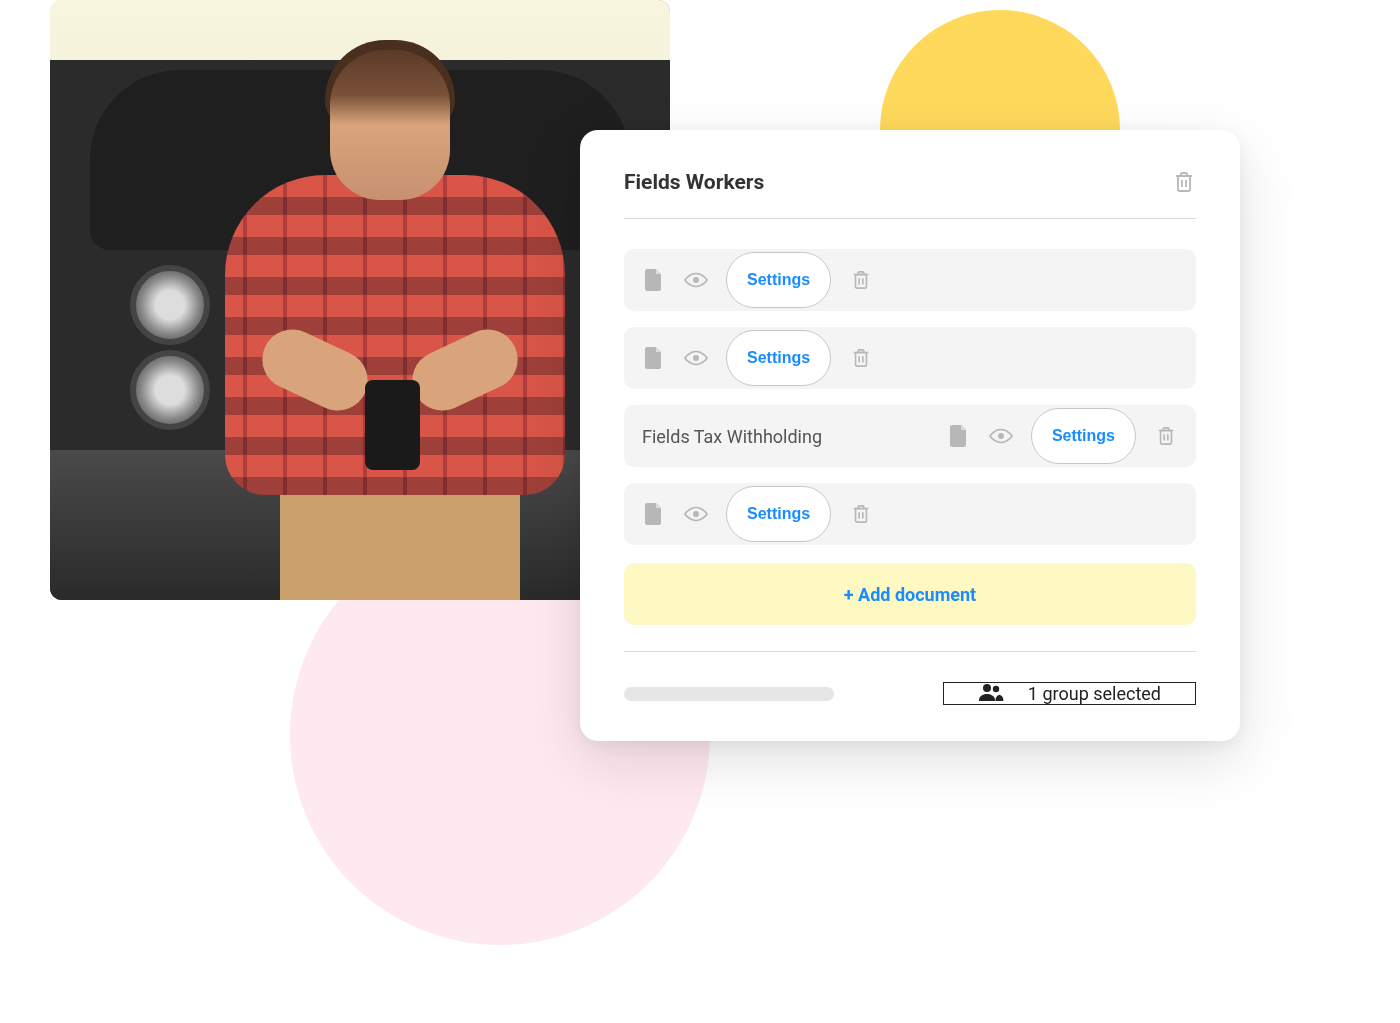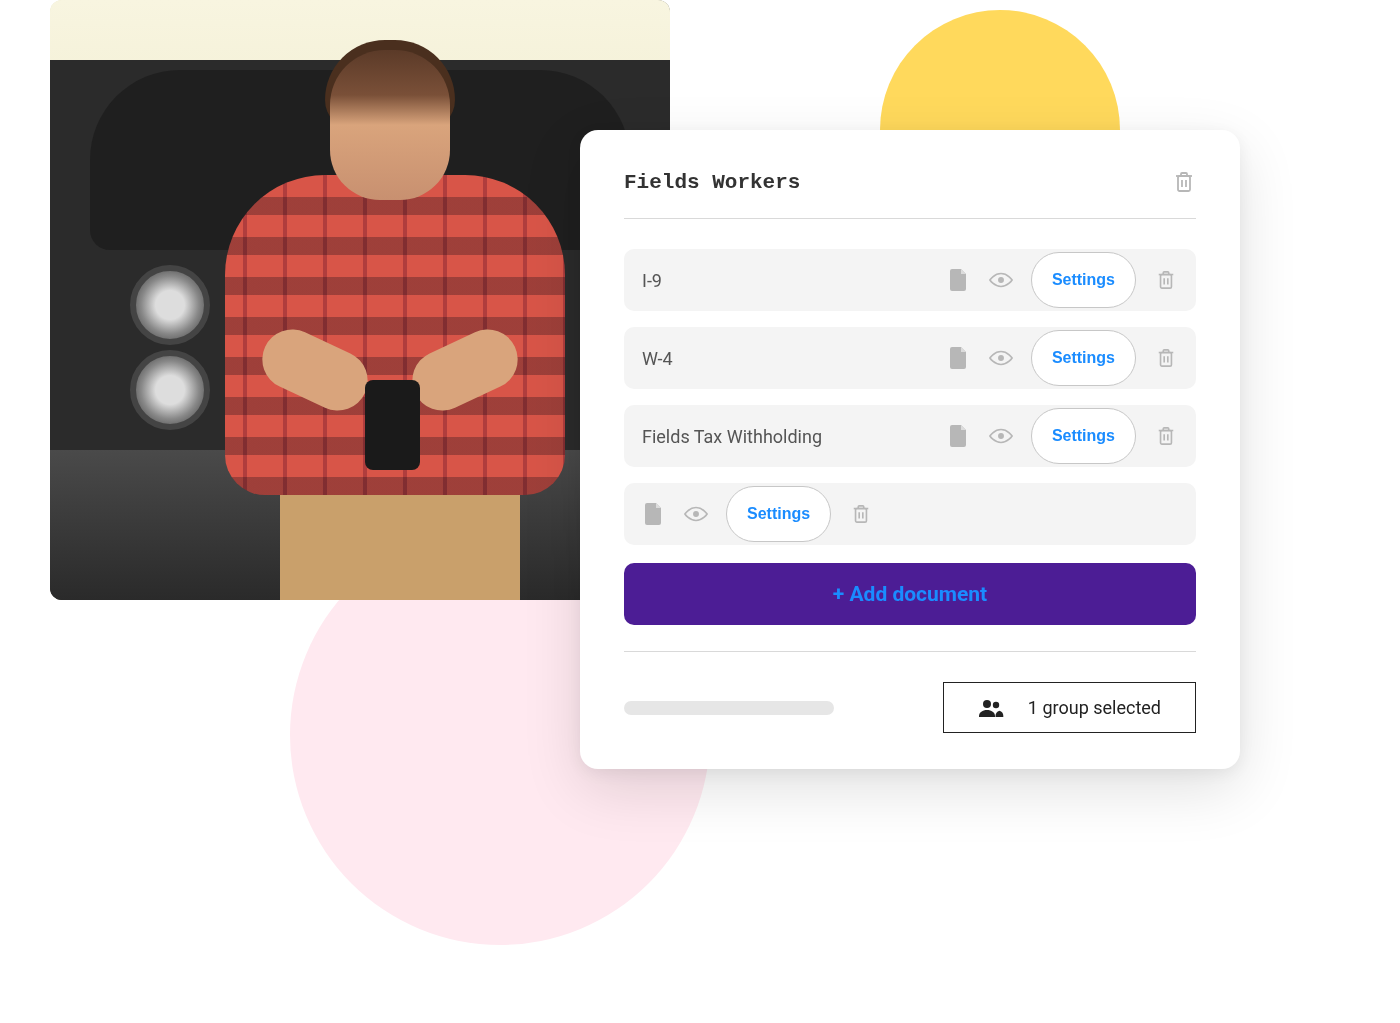--- a/index.html
+++ b/index.html
@@ -138,21 +138,20 @@
     padding: 40px 44px 36px 44px;
     z-index: 3;
   }
   .card-header {
     display: flex;
     align-items: center;
     justify-content: space-between;
     padding-bottom: 24px;
     border-bottom: 1px solid #d9d9d9;
     margin-bottom: 30px;
-    font-family: Liberation Mono, monospace;
   }
   .card-title {
     font-size: 21px;
     font-weight: 700;
     color: #333;
   }
   .icon-btn {
     width: 24px;
     height: 24px;
     display: inline-flex;
@@ -190,28 +189,28 @@
     border: 1.5px solid #c7c7c7;
     background: #fff;
     color: #1a8cff;
     font-size: 16px;
     font-weight: 600;
     padding: 18px 20px;
     border-radius: 999px;
     cursor: pointer;
   }
   .add-row {
-    background: #4c1d95;
+    background: #fef9c3;
     border-radius: 10px;
     height: 62px;
     display: flex;
     align-items: center;
     justify-content: center;
     color: #1a8cff;
-    font-size: 21px;
+    font-size: 18px;
     font-weight: 700;
     cursor: pointer;
     margin-bottom: 26px;
   }
   .divider {
     border-top: 1px solid #d9d9d9;
     margin-bottom: 30px;
   }
   .card-footer {
     display: flex;
@@ -221,23 +220,23 @@
   }
   .skeleton {
     width: 210px;
     height: 14px;
     background: #e6e6e6;
     border-radius: 999px;
   }
   .group-sel {
     border: 1.5px solid #222;
     background: #fff;
-    padding: 14px 34px;
-    display: flex;
-    align-items: center;
+    padding: 0 34px;
+    display: flex;
+    align-items: flex-start;
     gap: 24px;
     font-size: 18px;
     color: #222;
     cursor: pointer;
   }
   svg { display: block; }
 </style>
 </head>
 <body>
 
@@ -271,21 +270,20 @@
           <path d="M8 6V4a1 1 0 0 1 1-1h4a1 1 0 0 1 1 1v2"></path>
         <rect x="5" y="6" width="12" height="15" rx="1.5"></rect>
         <path d="M9 10v7M13 10v7"></path>
       </svg>
     </span>
   </div>
 
   <div class="doc-list">
 
   <div class="doc-row">
-    <div class="doc-name">I-9</div>
     <div class="doc-actions">
       <span class="icon-btn">
         <svg width="18" height="22" viewBox="0 0 18 22" fill="#b7b7b7">
           <path d="M2 0h9l5 5v15a2 2 0 0 1-2 2H2a2 2 0 0 1-2-2V2a2 2 0 0 1 2-2z"></path>
           <path d="M11 0v5h5" fill="#dcdcdc"></path>
         </svg>
       </span>
       <span class="icon-btn">
         <svg width="26" height="18" viewBox="0 0 26 18" fill="none" stroke="#b7b7b7" stroke-width="1.8">
           <path d="M1 9s4.4-7 12-7 12 7 12 7-4.4 7-12 7S1 9 1 9z"></path>
@@ -300,21 +298,20 @@
           <path d="M3 6h16"></path>
               <path d="M8 6V4a1 1 0 0 1 1-1h4a1 1 0 0 1 1 1v2"></path>
           <rect x="5" y="6" width="12" height="15" rx="1.5"></rect>
           <path d="M9 10v7M13 10v7"></path>
         </svg>
       </span>
     </div>
   </div>
 
   <div class="doc-row">
-    <div class="doc-name">W-4</div>
     <div class="doc-actions">
       <span class="icon-btn">
         <svg width="18" height="22" viewBox="0 0 18 22" fill="#b7b7b7">
           <path d="M2 0h9l5 5v15a2 2 0 0 1-2 2H2a2 2 0 0 1-2-2V2a2 2 0 0 1 2-2z"></path>
           <path d="M11 0v5h5" fill="#dcdcdc"></path>
         </svg>
       </span>
       <span class="icon-btn">
         <svg width="26" height="18" viewBox="0 0 26 18" fill="none" stroke="#b7b7b7" stroke-width="1.8">
           <path d="M1 9s4.4-7 12-7 12 7 12 7-4.4 7-12 7S1 9 1 9z"></path>

